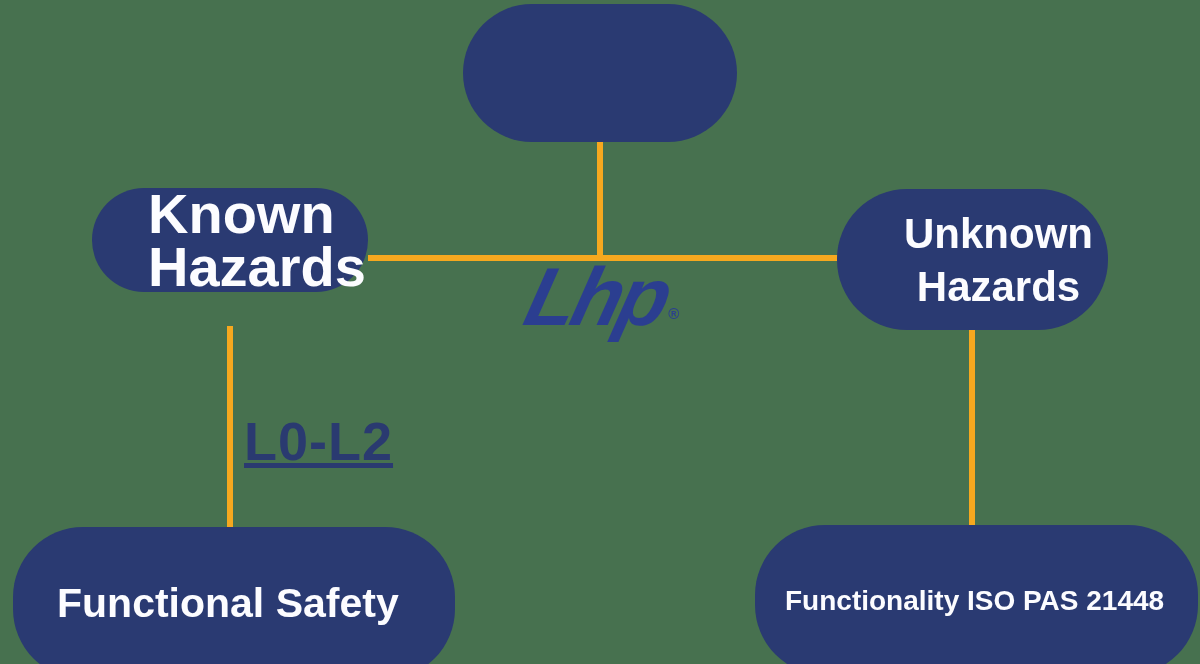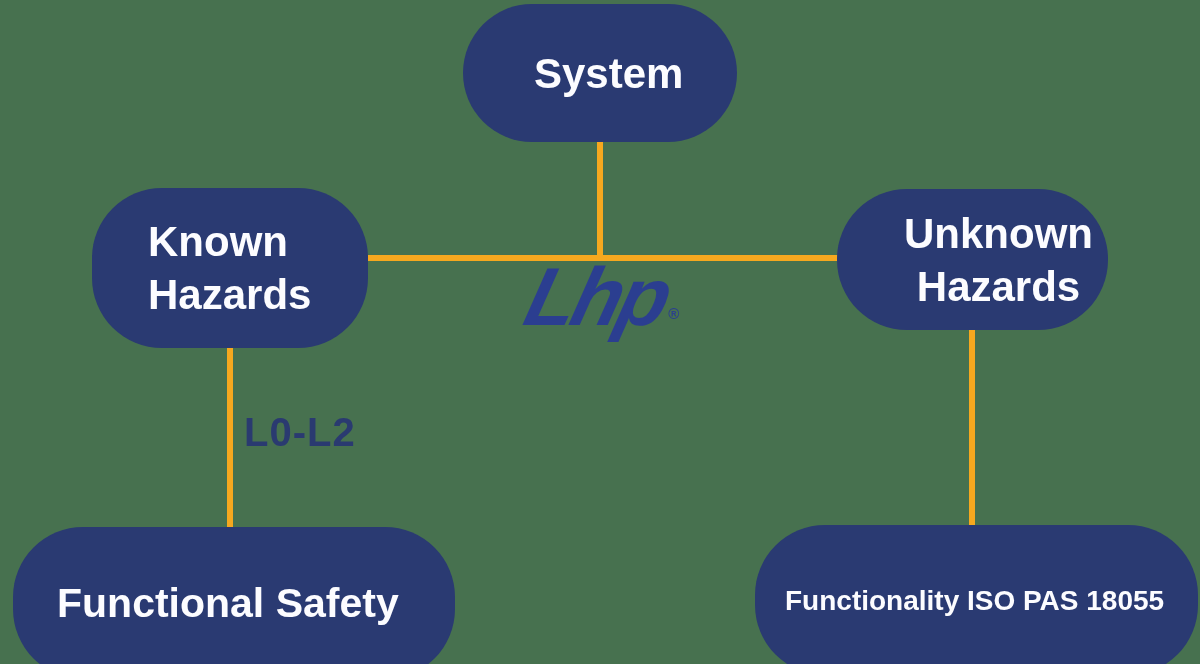--- a/index.html
+++ b/index.html
@@ -40,36 +40,37 @@
     color: var(--node-text);
     display: flex;
     flex-direction: column;
     justify-content: center;
     font-weight: 700;
   }
   .node span { display: block; white-space: nowrap; }
 
   .node-system      { left: 463px; top: 4px;   width: 274px; height: 138px;
                       padding-left: 71px; font-size: 42px; line-height: 53px; }
-  .node-known       { left: 92px;  top: 188px; width: 276px; height: 160px;
-                      padding-left: 56px; font-size: 42px; line-height: 53px; }
+  .node-known       { left: 92px;  top: 188px; width: 276px; height: 104px;
+                      padding-left: 56px; font-size: 56px; line-height: 53px; }
   .node-unknown     { left: 837px; top: 189px; width: 271px; height: 141px;
                       padding-left: 52px; font-size: 42px; line-height: 53px; text-align: center; }
   .node-funcsafety  { left: 13px;  top: 527px; width: 442px; height: 152px;
                       padding-left: 44px; font-size: 41px; line-height: 50px; }
   .node-sotif       { left: 755px; top: 525px; width: 443px; height: 150px;
                       padding-left: 30px; font-size: 28px; line-height: 37px; }
 
   
   .edge-label {
     position: absolute;
     color: var(--level-label);
     font-weight: 700;
-    font-size: 40px;
+    font-size: 54px;
     letter-spacing: 1px;
+    text-decoration: underline;
   }
   .edge-label-left  { left: 244px; top: 410px; }
   .edge-label-right { left: 992px; top: 410px; }
 
   
   .logo {
     position: absolute;
     left: 528px;
     top: 258px;
     display: flex;
@@ -95,39 +96,38 @@
 <body>
 
 <div class="canvas">
 
   <div class="connector conn-top-v"></div>
   <div class="connector conn-horiz"></div>
   <div class="connector conn-left-v"></div>
   <div class="connector conn-right-v"></div>
 
   <div class="node node-system">
-    <span>System</span>
   </div>
 
   <div class="node node-known">
     <span>Known</span>
     <span>Hazards</span>
   </div>
 
   <div class="node node-unknown">
     <span>Unknown</span>
     <span>Hazards</span>
   </div>
 
   <div class="node node-funcsafety">
     <span>Functional Safety</span>
   </div>
 
   <div class="node node-sotif">
-    <span>Functionality ISO PAS 18055</span>
+    <span>Functionality ISO PAS 21448</span>
   </div>
 
   <div class="edge-label edge-label-left">L0-L2</div>
 
   <div class="logo">
     <span class="logo-text">Lhp</span>
     <span class="logo-r">®</span>
   </div>
 
 </div>

